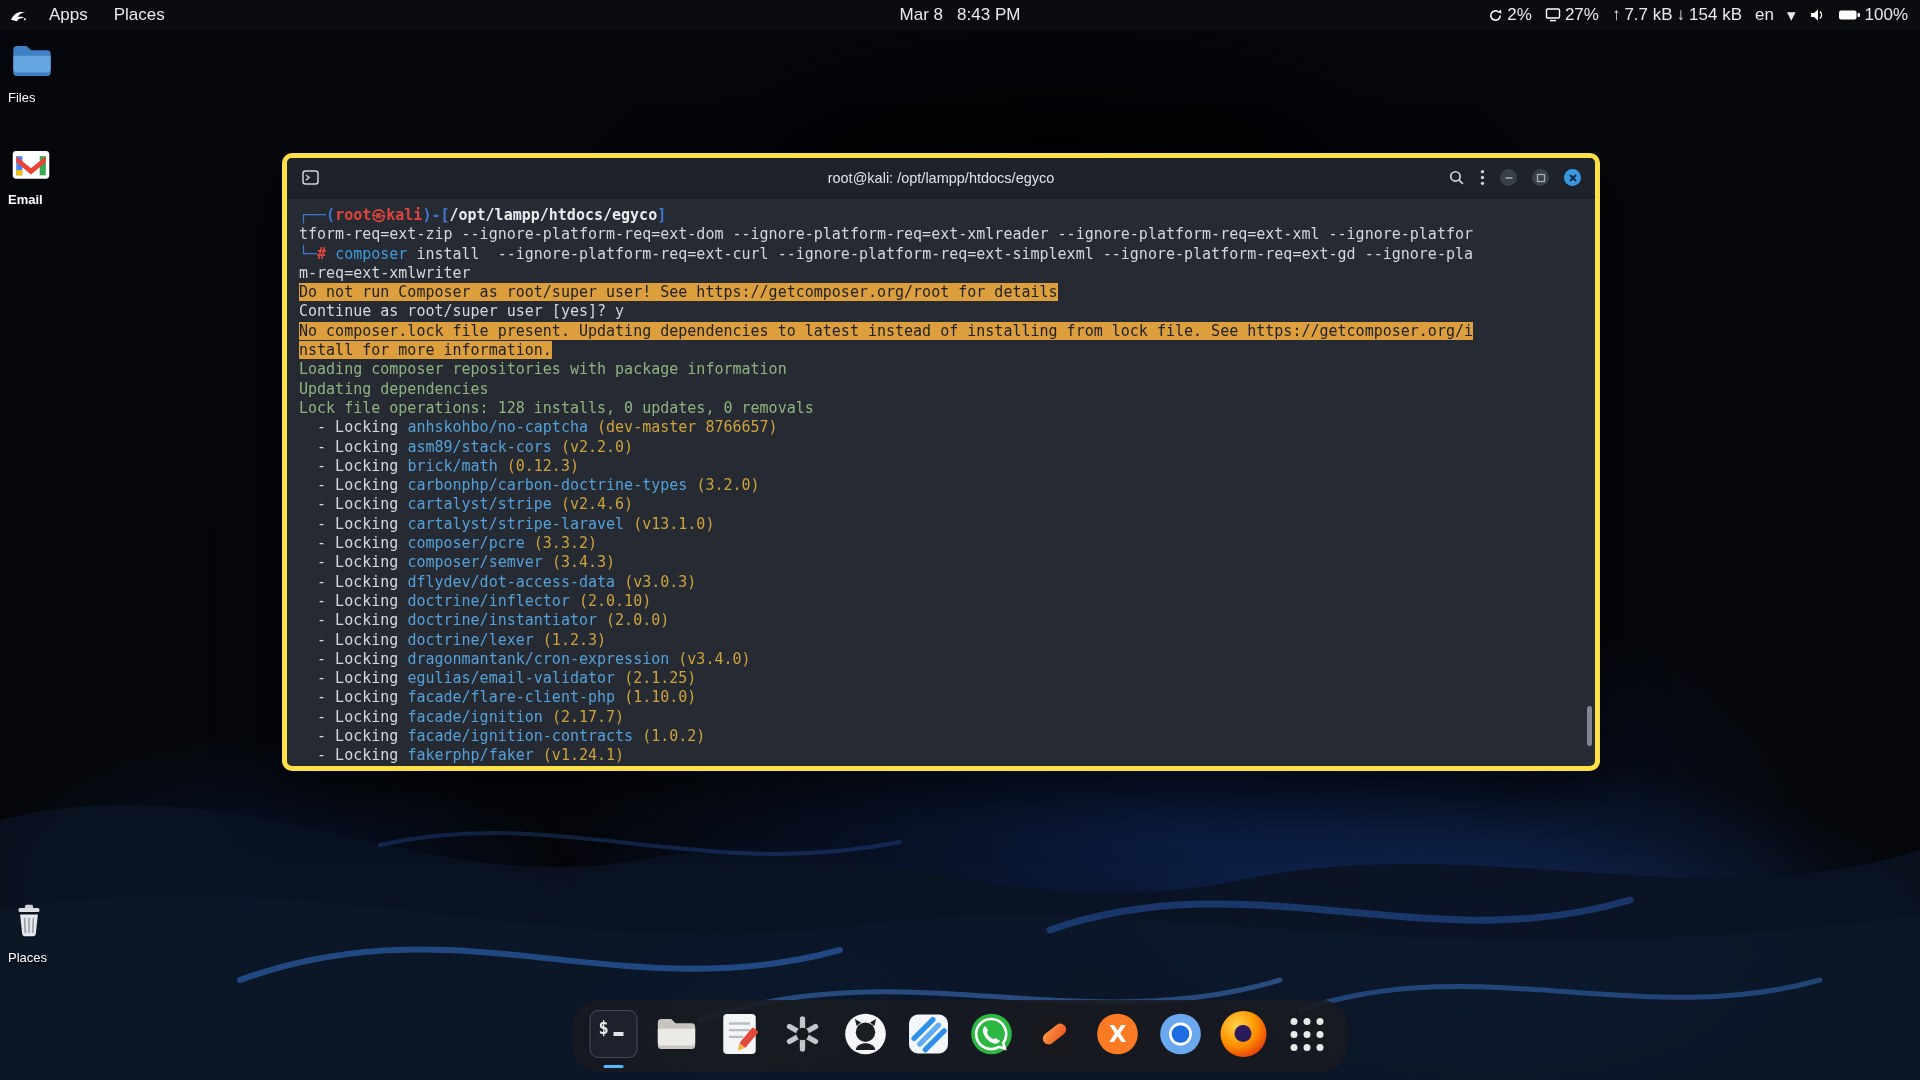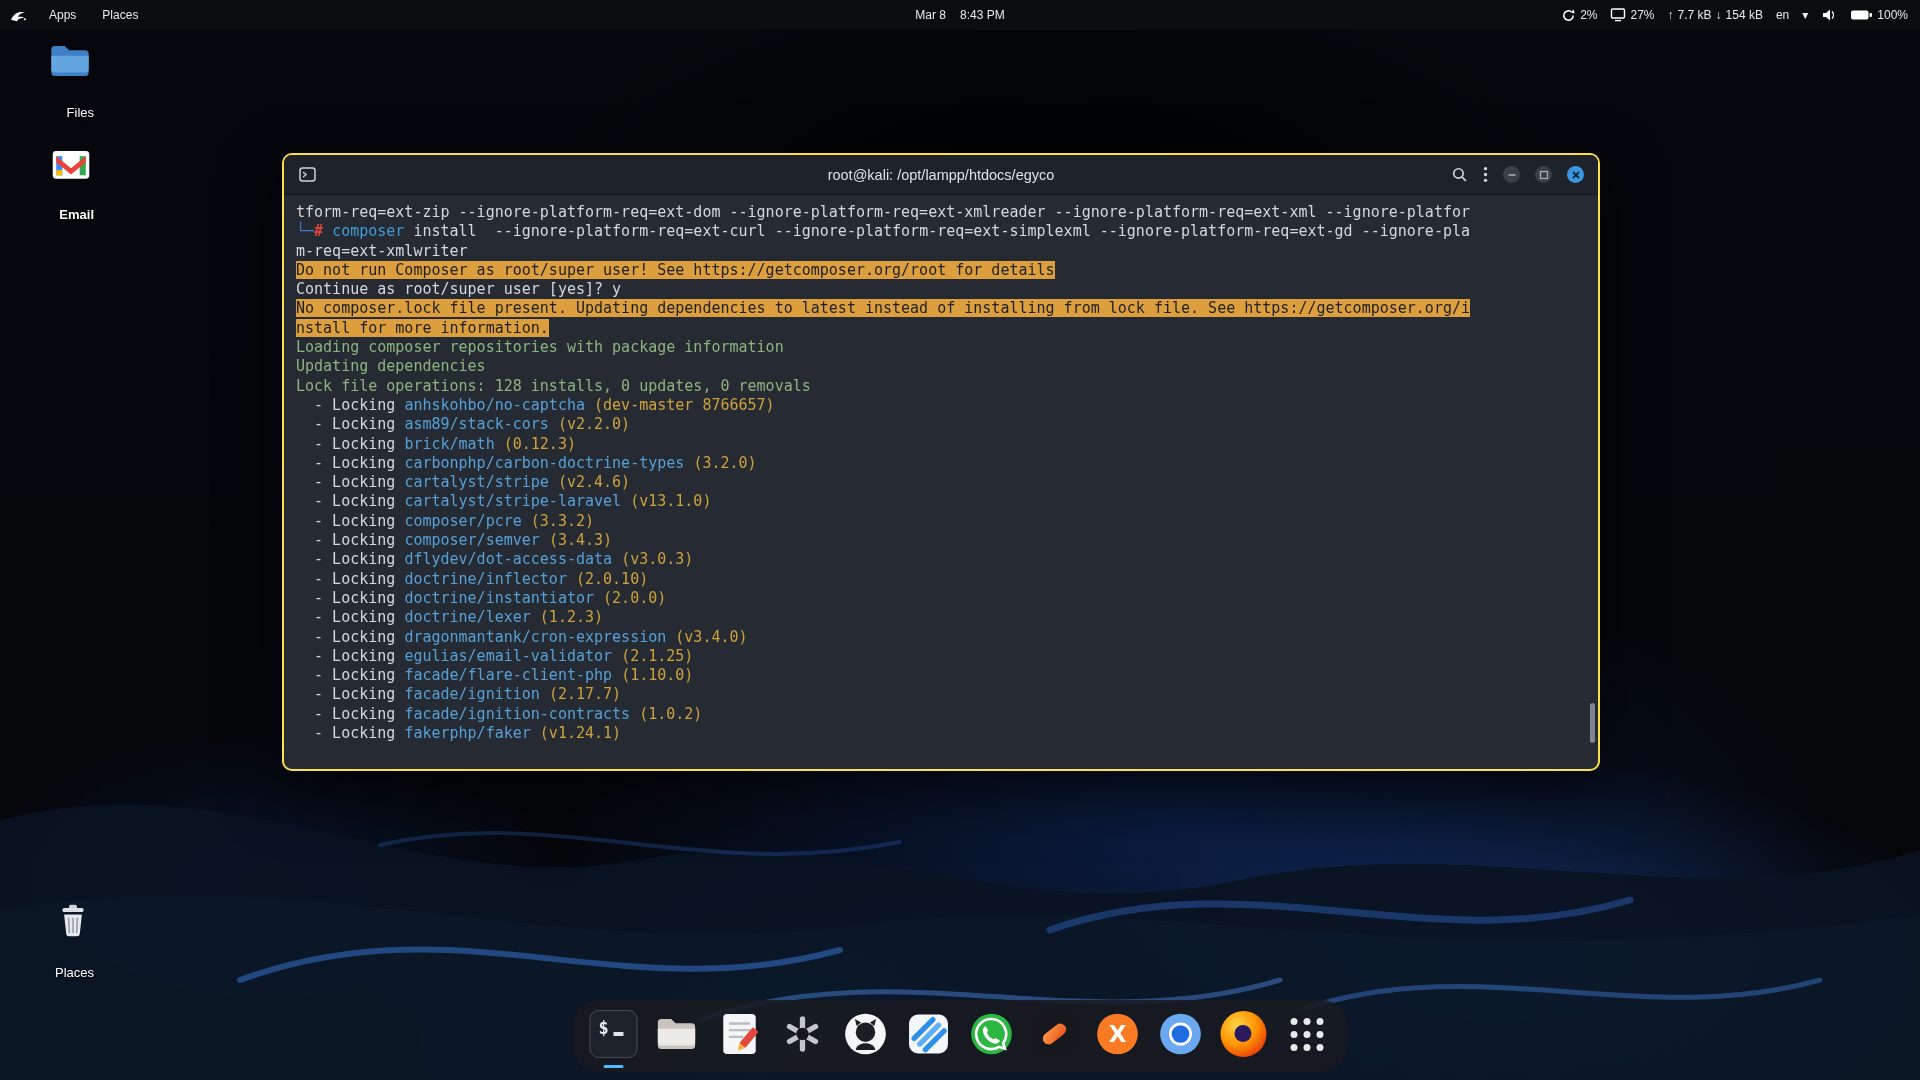--- a/index.html
+++ b/index.html
@@ -18,38 +18,38 @@
       radial-gradient(900px 420px at 62% 78%, rgba(28,80,190,.30), transparent 70%),
       radial-gradient(620px 300px at 80% 90%, rgba(45,110,230,.32), transparent 70%),
       radial-gradient(540px 280px at 38% 96%, rgba(30,85,195,.28), transparent 70%),
       radial-gradient(420px 220px at 14% 82%, rgba(24,70,165,.22), transparent 70%),
       radial-gradient(700px 300px at 55% 18%, rgba(0,0,0,.9), transparent 75%),
       linear-gradient(#05070c,#04060a);}
   .wallpaper svg{position:absolute;inset:0;}
 
   
   .topbar{position:absolute;top:0;left:0;right:0;height:30px;background:#0b0c10;color:#e9eaec;
-    display:flex;align-items:center;font-size:12px;z-index:50;}
+    display:flex;align-items:center;font-size:17px;z-index:50;}
   .topbar .left{display:flex;align-items:center;gap:18px;padding-left:10px;}
   .topbar .hot{padding:2px 4px;cursor:default;}
   .topbar .center{position:absolute;left:50%;transform:translateX(-50%);display:flex;gap:14px;}
   .topbar .right{margin-left:auto;display:flex;align-items:center;gap:13px;padding-right:12px;}
   .tb-group{display:flex;align-items:center;gap:4px;}
   .topbar svg{display:block;}
 
   
-  .desktop-icon{position:absolute;width:86px;display:flex;flex-direction:column;align-items:flex-end;gap:23px;z-index:10;}
+  .desktop-icon{position:absolute;width:86px;display:flex;flex-direction:column;align-items:flex-start;gap:8px;z-index:10;}
   .desktop-icon .lbl{color:#fff;font-size:13px;text-shadow:0 1px 3px rgba(0,0,0,.9);}
   .di-files{left:8px;top:40px;}
   .di-email{left:8px;top:144px;font-weight:bold;}
   .di-trash{left:8px;top:900px;}
 
   
   .term-window{position:absolute;left:282px;top:153px;width:1318px;height:618px;border-radius:10px;
-    background:var(--terminal_bg);border:2px solid #fde047;box-shadow:0 22px 60px rgba(0,0,0,.65);
+    background:var(--terminal_bg);border:5px solid #fde047;box-shadow:0 22px 60px rgba(0,0,0,.65);
     overflow:hidden;z-index:20;}
   .term-titlebar{height:40px;background:var(--titlebar_bg);border-bottom:1px solid #14171c;
     display:flex;align-items:center;position:relative;padding:0 14px;}
   .term-title{position:absolute;left:50%;transform:translateX(-50%);color:#dfe2e6;font-size:14.5px;white-space:nowrap;}
   .tb-actions{margin-left:auto;display:flex;align-items:center;gap:15px;}
   .winbtn{width:17px;height:17px;border-radius:50%;display:flex;align-items:center;justify-content:center;}
   .winbtn.dim{background:#3a4048;}
   .winbtn.close{background:var(--accent_close);}
   .term-body{position:relative;height:577px;padding:8px 12px;overflow:hidden;
     font-family:"DejaVu Sans Mono",monospace;font-size:15px;}
@@ -221,20 +221,21 @@
       </div>
       <div class="winbtn close">
         <svg width="16" height="16" viewBox="0 0 16 16">
             <line x1="5" y1="5" x2="11" y2="11" stroke="#0e2940" stroke-width="1.8"></line>
             <line x1="11" y1="5" x2="5" y2="11" stroke="#0e2940" stroke-width="1.8"></line>
           </svg>
       </div>
     </div>
   </div>
   <div class="term-body">
+      <div class="tl"><span class="c-pb">┌──(</span><span class="c-pr">root㉿kali</span><span class="c-pb">)-[</span><span class="c-pw">/opt/lampp/htdocs/egyco</span><span class="c-pb">]</span></div>
       <div class="tl"><span class="c-t">tform-req=ext-zip --ignore-platform-req=ext-dom --ignore-platform-req=ext-xmlreader --ignore-platform-req=ext-xml --ignore-platfor</span></div>
       <div class="tl"><span class="c-pb">└─</span><span class="c-pr"># </span><span class="c-cmd">composer</span><span class="c-t"> install  --ignore-platform-req=ext-curl --ignore-platform-req=ext-simplexml --ignore-platform-req=ext-gd --ignore-pla</span></div>
       <div class="tl"><span class="c-t">m-req=ext-xmlwriter</span></div>
       <div class="tl"><span class="c-w">Do not run Composer as root/super user! See https://getcomposer.org/root for details</span></div>
       <div class="tl"><span class="c-t">Continue as root/super user [yes]? y</span></div>
       <div class="tl"><span class="c-w">No composer.lock file present. Updating dependencies to latest instead of installing from lock file. See https://getcomposer.org/i</span></div>
       <div class="tl"><span class="c-w">nstall for more information.</span></div>
       <div class="tl"><span class="c-g">Loading composer repositories with package information</span></div>
       <div class="tl"><span class="c-g">Updating dependencies</span></div>
       <div class="tl"><span class="c-g">Lock file operations: 128 installs, 0 updates, 0 removals</span></div>

